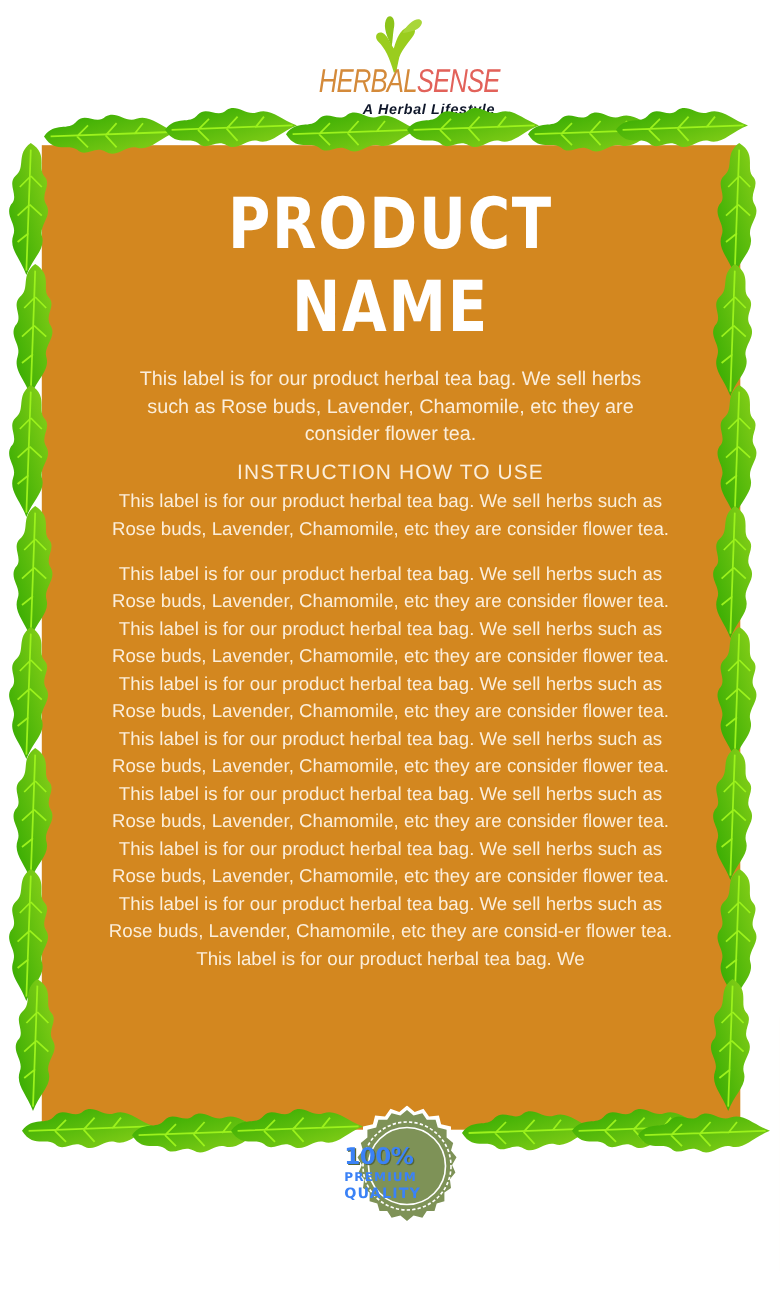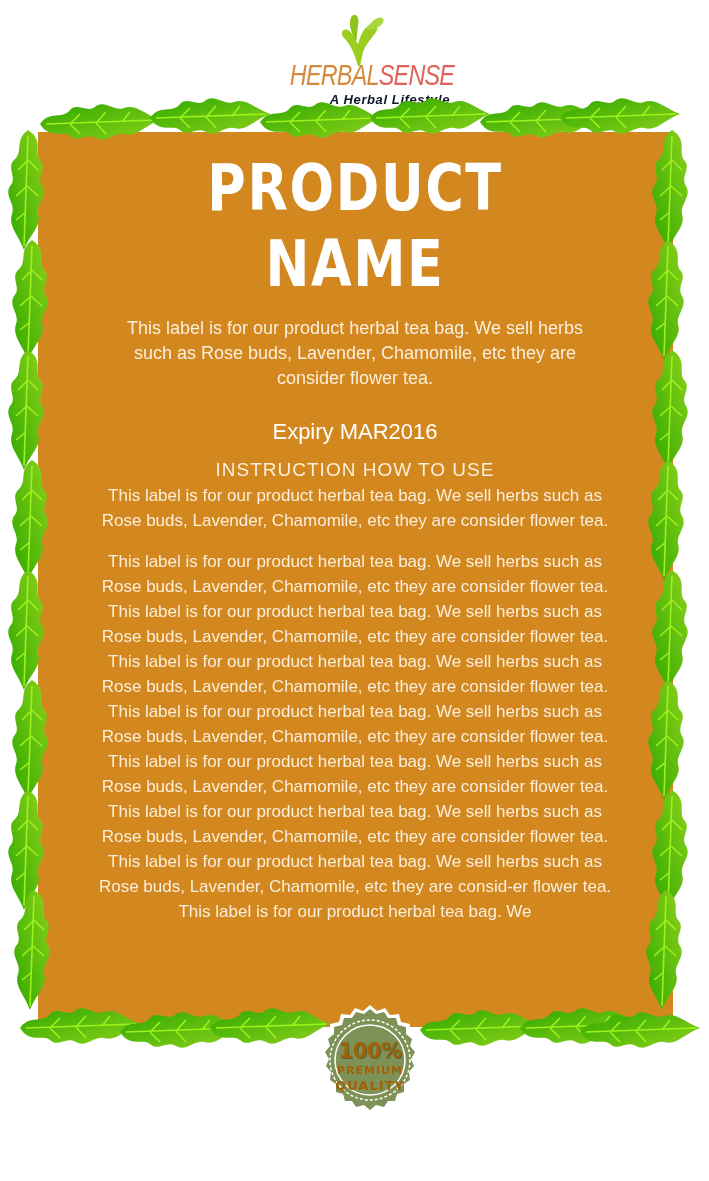--- a/index.html
+++ b/index.html
@@ -11,31 +11,31 @@
   .logo-word { position:absolute; top:52px; left:0; width:180px; text-align:center; font-family:"Liberation Sans Narrow","Liberation Sans", sans-serif; font-size:30px; letter-spacing:-1px; line-height:30px; transform:scaleX(0.78); transform-origin:center; }
   .logo-word .w1 { color:#d48a3a; }
   .logo-word .w2 { color:#e2625a; }
   .logo-tag { position:absolute; top:84px; left:0; width:180px; text-align:right; font-family:"Liberation Sans", sans-serif; font-weight:bold; font-size:13px; color:#0f172a; letter-spacing:0.6px; }
 
   
   .panel { position:absolute; left:38px; top:132px; width:635px; height:895px; background:#d3871f; }
 
   .frame { position:absolute; left:0; top:90px; width:709px; height:960px; pointer-events:none; }
 
-  .content { position:absolute; left:60px; top:144px; width:590px; text-align:center; color:#fbe9cf; }
+  .content { position:absolute; left:60px; top:160px; width:590px; text-align:center; color:#fbe9cf; }
   .title { font-family:"DejaVu Sans", sans-serif; font-weight:bold; font-size:64px; color:#ffffff; letter-spacing:2px; transform:scaleX(0.82); transform-origin:center; line-height:76px; margin-top:6px; }
   .intro { font-size:18px; line-height:25px; color:#fbeedb; margin:14px auto 0; width:480px; font-weight:300; }
   .expiry { font-size:22px; color:#ffffff; margin-top:26px; line-height:30px; }
   .section-head { font-size:19px; letter-spacing:1px; color:#fbeedb; margin-top:10px; line-height:26px; }
   .section-body { font-size:17px; line-height:25px; color:#fbeedb; width:530px; margin:0 auto; }
   .gap { height:16px; }
 
   
   .badge { position:absolute; left:313px; top:1005px; width:114px; height:114px; }
-  .badge-text { position:absolute; left:0; width:114px; text-align:center; color:#a16207; font-family:"DejaVu Sans", sans-serif; font-weight:bold; }
+  .badge-text { position:absolute; left:0; width:114px; color:#3b82f6; font-family:"DejaVu Sans", sans-serif; font-weight:bold; }
   .b1 { top:34px; font-size:21px; letter-spacing:-0.5px; text-shadow:1px 1px 0 #55663a; }
   .b2 { top:59px; font-size:11px; letter-spacing:1px; }
   .b3 { top:73px; font-size:13px; letter-spacing:1px; }
 </style>
 </head>
 <body>
 
 <div class="logo">
   <svg width="180" height="60" viewBox="0 0 180 60">
     <path d="M88 58 C 84 44, 80 36, 74 30 C 70 26, 72 20, 78 22 C 82 24, 84 30, 88 36 C 90 30, 92 22, 98 18 C 104 14, 110 18, 106 24 C 102 30, 96 36, 93 44 C 92 48, 91 54, 90 58 Z" fill="#9acd1e"></path>
@@ -97,21 +97,20 @@
   <use href="#leafV" x="648" y="370"></use>
   <use href="#leafV" x="652" y="480"></use>
   <use href="#leafV" x="648" y="590"></use>
   <use href="#leafV" x="652" y="700"></use>
   <use href="#leafV" x="646" y="800"></use>
 </svg>
 
 <div class="content">
   <div class="title">PRODUCT NAME</div>
   <div class="intro">This label is for our product herbal tea bag. We sell herbs such as Rose buds, Lavender, Chamomile, etc they are consider flower tea.</div>
-  <div class="expiry">Expiry MAR2016</div>
   <div class="section-head">INSTRUCTION HOW TO USE</div>
   <div class="section-body">This label is for our product herbal tea bag. We sell herbs such as Rose buds, Lavender, Chamomile, etc they are consider flower tea.</div>
   <div class="gap"></div>
   <div class="section-body">This label is for our product herbal tea bag. We sell herbs such as Rose buds, Lavender, Chamomile, etc they are consider flower tea.</div>
   <div class="section-body">This label is for our product herbal tea bag. We sell herbs such as Rose buds, Lavender, Chamomile, etc they are consider flower tea.  This label is for our product herbal tea bag. We sell herbs such as Rose buds, Lavender, Chamomile, etc they are consider flower tea.  This label is for our product herbal tea bag. We sell herbs such as Rose buds, Lavender, Chamomile, etc they are consider flower tea.  This label is for our product herbal tea bag. We sell herbs such as Rose buds, Lavender, Chamomile, etc they are consider flower tea.  This label is for our product herbal tea bag. We sell herbs such as Rose buds, Lavender, Chamomile, etc they are consider flower tea.  This label is for our product herbal tea bag. We sell herbs such as Rose buds, Lavender, Chamomile, etc they are consid-er flower tea.  This label is for our product herbal tea bag. We</div>
 </div>
 
 <div class="badge">
   <svg width="114" height="114" viewBox="0 0 114 114">
     <polygon fill="#ffffff" points="57,0 64,6 72,3 77,10 86,9 88,17 97,19 97,27 104,32 101,40 107,47 102,54 106,62 100,68 102,77 95,81 95,90 87,92 85,100 77,100 72,107 64,104 57,110 50,104 42,107 37,100 29,100 27,92 19,90 19,81 12,77 14,68 8,62 12,54 7,47 13,40 10,32 17,27 17,19 26,17 28,9 37,10 42,3 50,6"></polygon>

